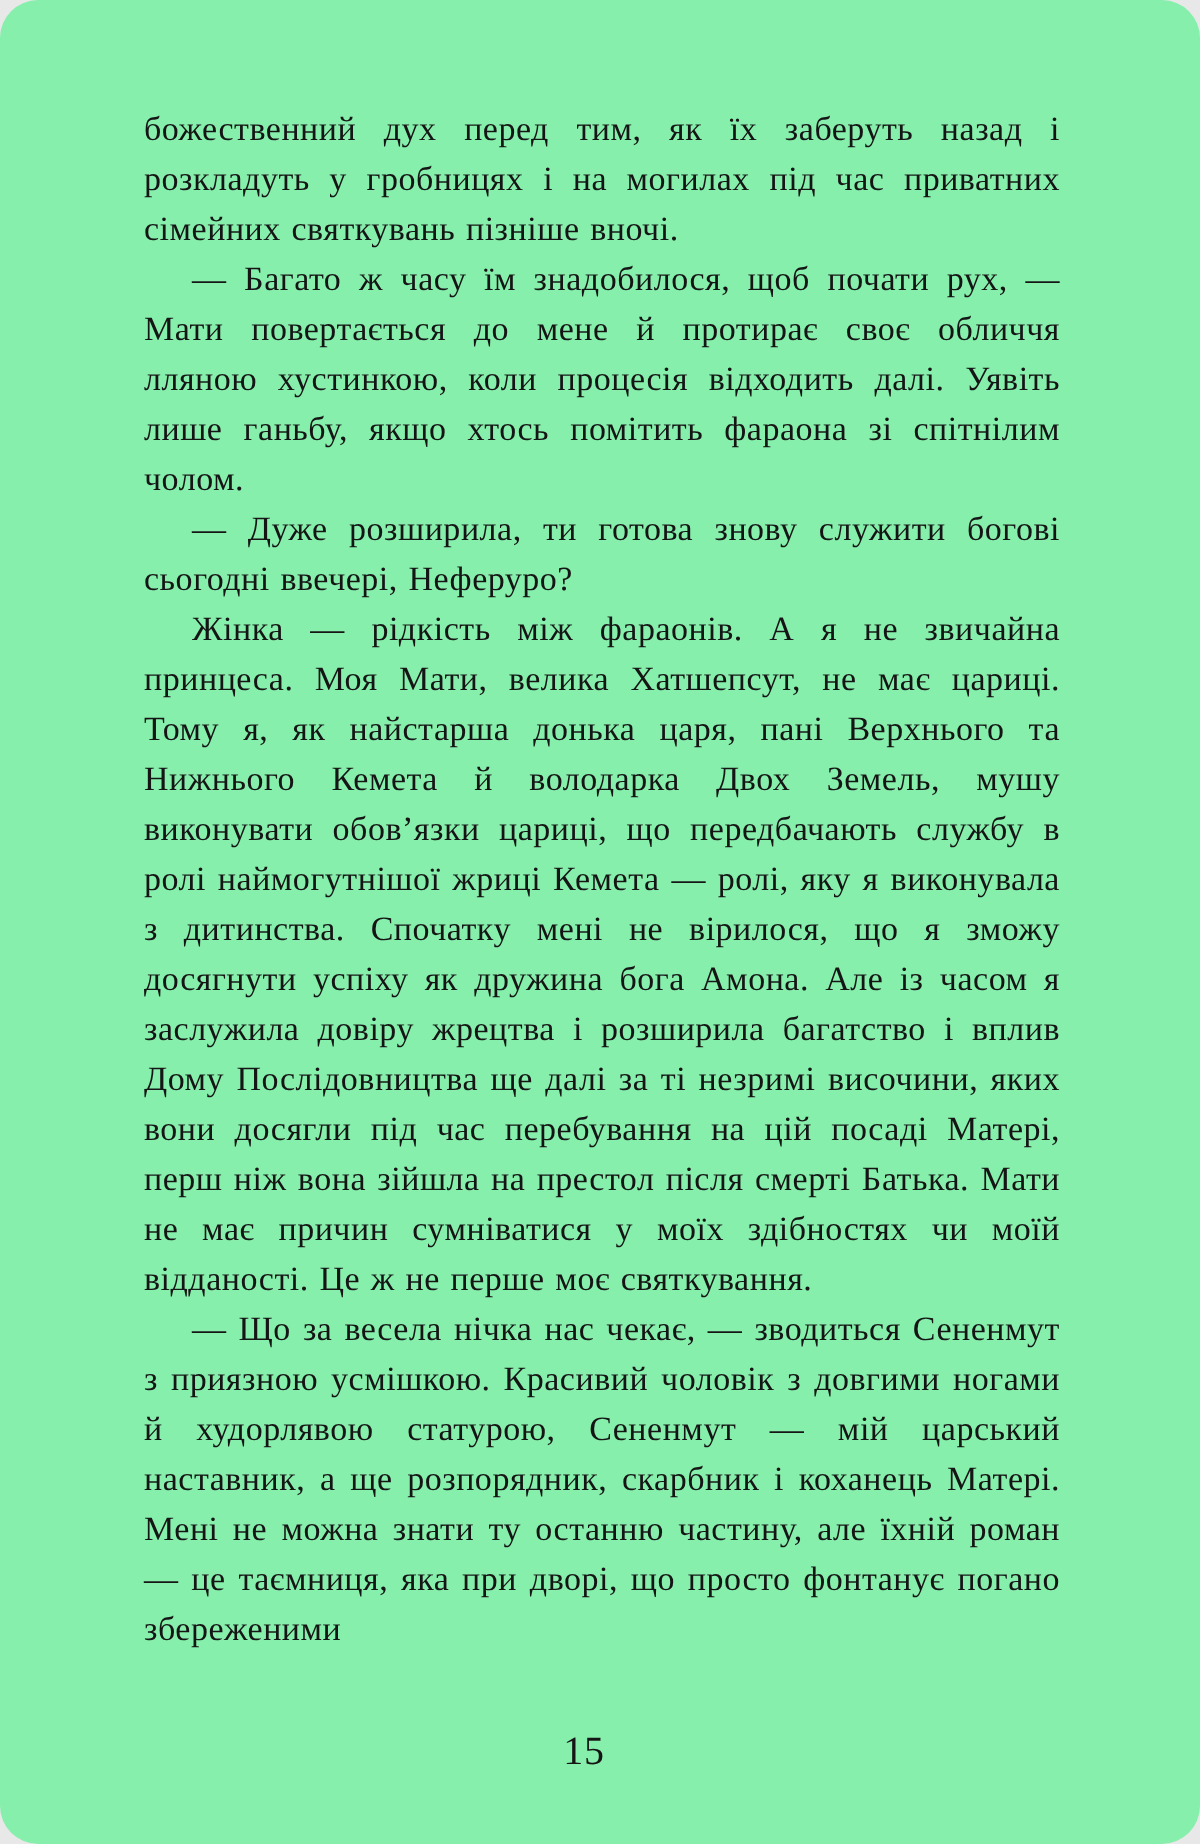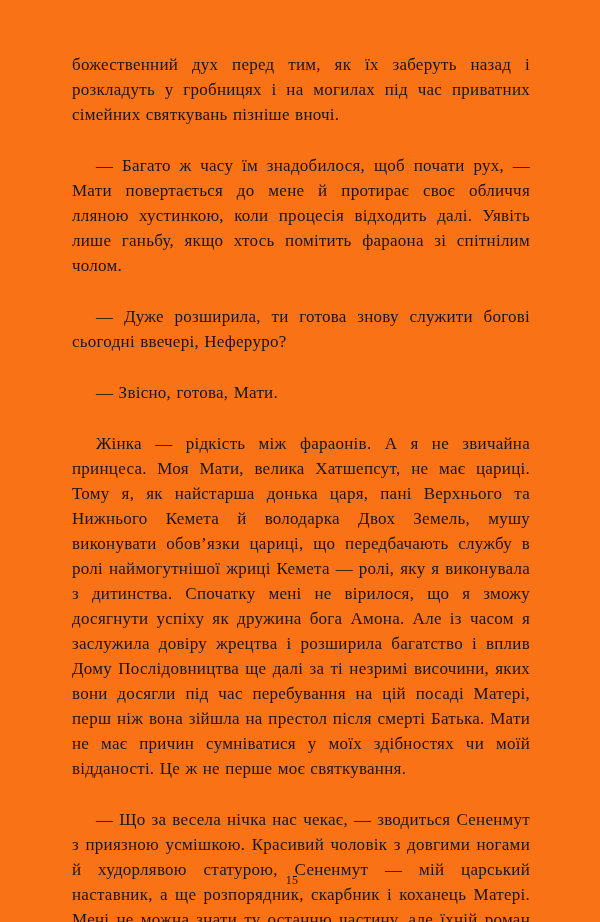--- a/index.html
+++ b/index.html
@@ -5,63 +5,62 @@
   html, body {
     margin: 0;
     padding: 0;
     background: #e8e8e8;
   }
   .book-page {
     position: relative;
     width: 600px;
     height: 922px;
     margin: 0 auto;
-    background: #f97316;
+    background: #86efac;
     box-sizing: border-box;
     overflow: hidden;
     font-family: "Liberation Serif", "DejaVu Serif", serif;
     color: #151515;
+    border-radius: 19px;
   }
   .text-block {
     position: absolute;
     top: 52px;
     left: 72px;
     right: 70px;
   }
   .text-block p {
     margin: 0;
     padding: 0;
     font-size: 17px;
     line-height: 25px;
     text-align: justify;
     letter-spacing: 0.015em;
     word-spacing: 0.05em;
     font-weight: 500;
   }
   .text-block p.indent {
     text-indent: 24px;
-    margin-top: 26px;
   }
   .page-number {
     position: absolute;
     bottom: 34px;
     left: 0;
     right: 16px;
     text-align: center;
-    font-size: 12px;
+    font-size: 20px;
     letter-spacing: 0.02em;
     color: #151515;
   }
 </style>
 </head>
 <body>
 
 <div class="book-page">
   <div class="text-block">
     <p>божественний дух перед тим, як їх заберуть назад і розкладуть у гробницях і на могилах під час приватних сімейних святкувань пізніше вночі.</p>
     <p class="indent">— Багато ж часу їм знадобилося, щоб почати рух, — Мати повертається до мене й протирає своє обличчя лляною хустинкою, коли процесія відходить далі. Уявіть лише ганьбу, якщо хтось помітить фараона зі спітнілим чолом.</p>
     <p class="indent">— Дуже розширила, ти готова знову служити богові сьогодні ввечері, Неферуро?</p>
-    <p class="indent">— Звісно, готова, Мати.</p>
     <p class="indent">Жінка — рідкість між фараонів. А я не звичайна принцеса. Моя Мати, велика Хатшепсут, не має цариці. Тому я, як найстарша донька царя, пані Верхнього та Нижнього Кемета й володарка Двох Земель, мушу виконувати обов’язки цариці, що передбачають службу в ролі наймогутнішої жриці Кемета — ролі, яку я виконувала з дитинства. Спочатку мені не вірилося, що я зможу досягнути успіху як дружина бога Амона. Але із часом я заслужила довіру жрецтва і розширила багатство і вплив Дому Послідовництва ще далі за ті незримі височини, яких вони досягли під час перебування на цій посаді Матері, перш ніж вона зійшла на престол після смерті Батька. Мати не має причин сумніватися у моїх здібностях чи моїй відданості. Це ж не перше моє святкування.</p>
     <p class="indent">— Що за весела нічка нас чекає, — зводиться Сененмут з приязною усмішкою. Красивий чоловік з довгими ногами й худорлявою статурою, Сененмут — мій царський наставник, а ще розпорядник, скарбник і коханець Матері. Мені не можна знати ту останню частину, але їхній роман — це таємниця, яка при дворі, що просто фонтанує погано збереженими</p>
   </div>
   <div class="page-number">15</div>
 </div>
 
 </body></html>

